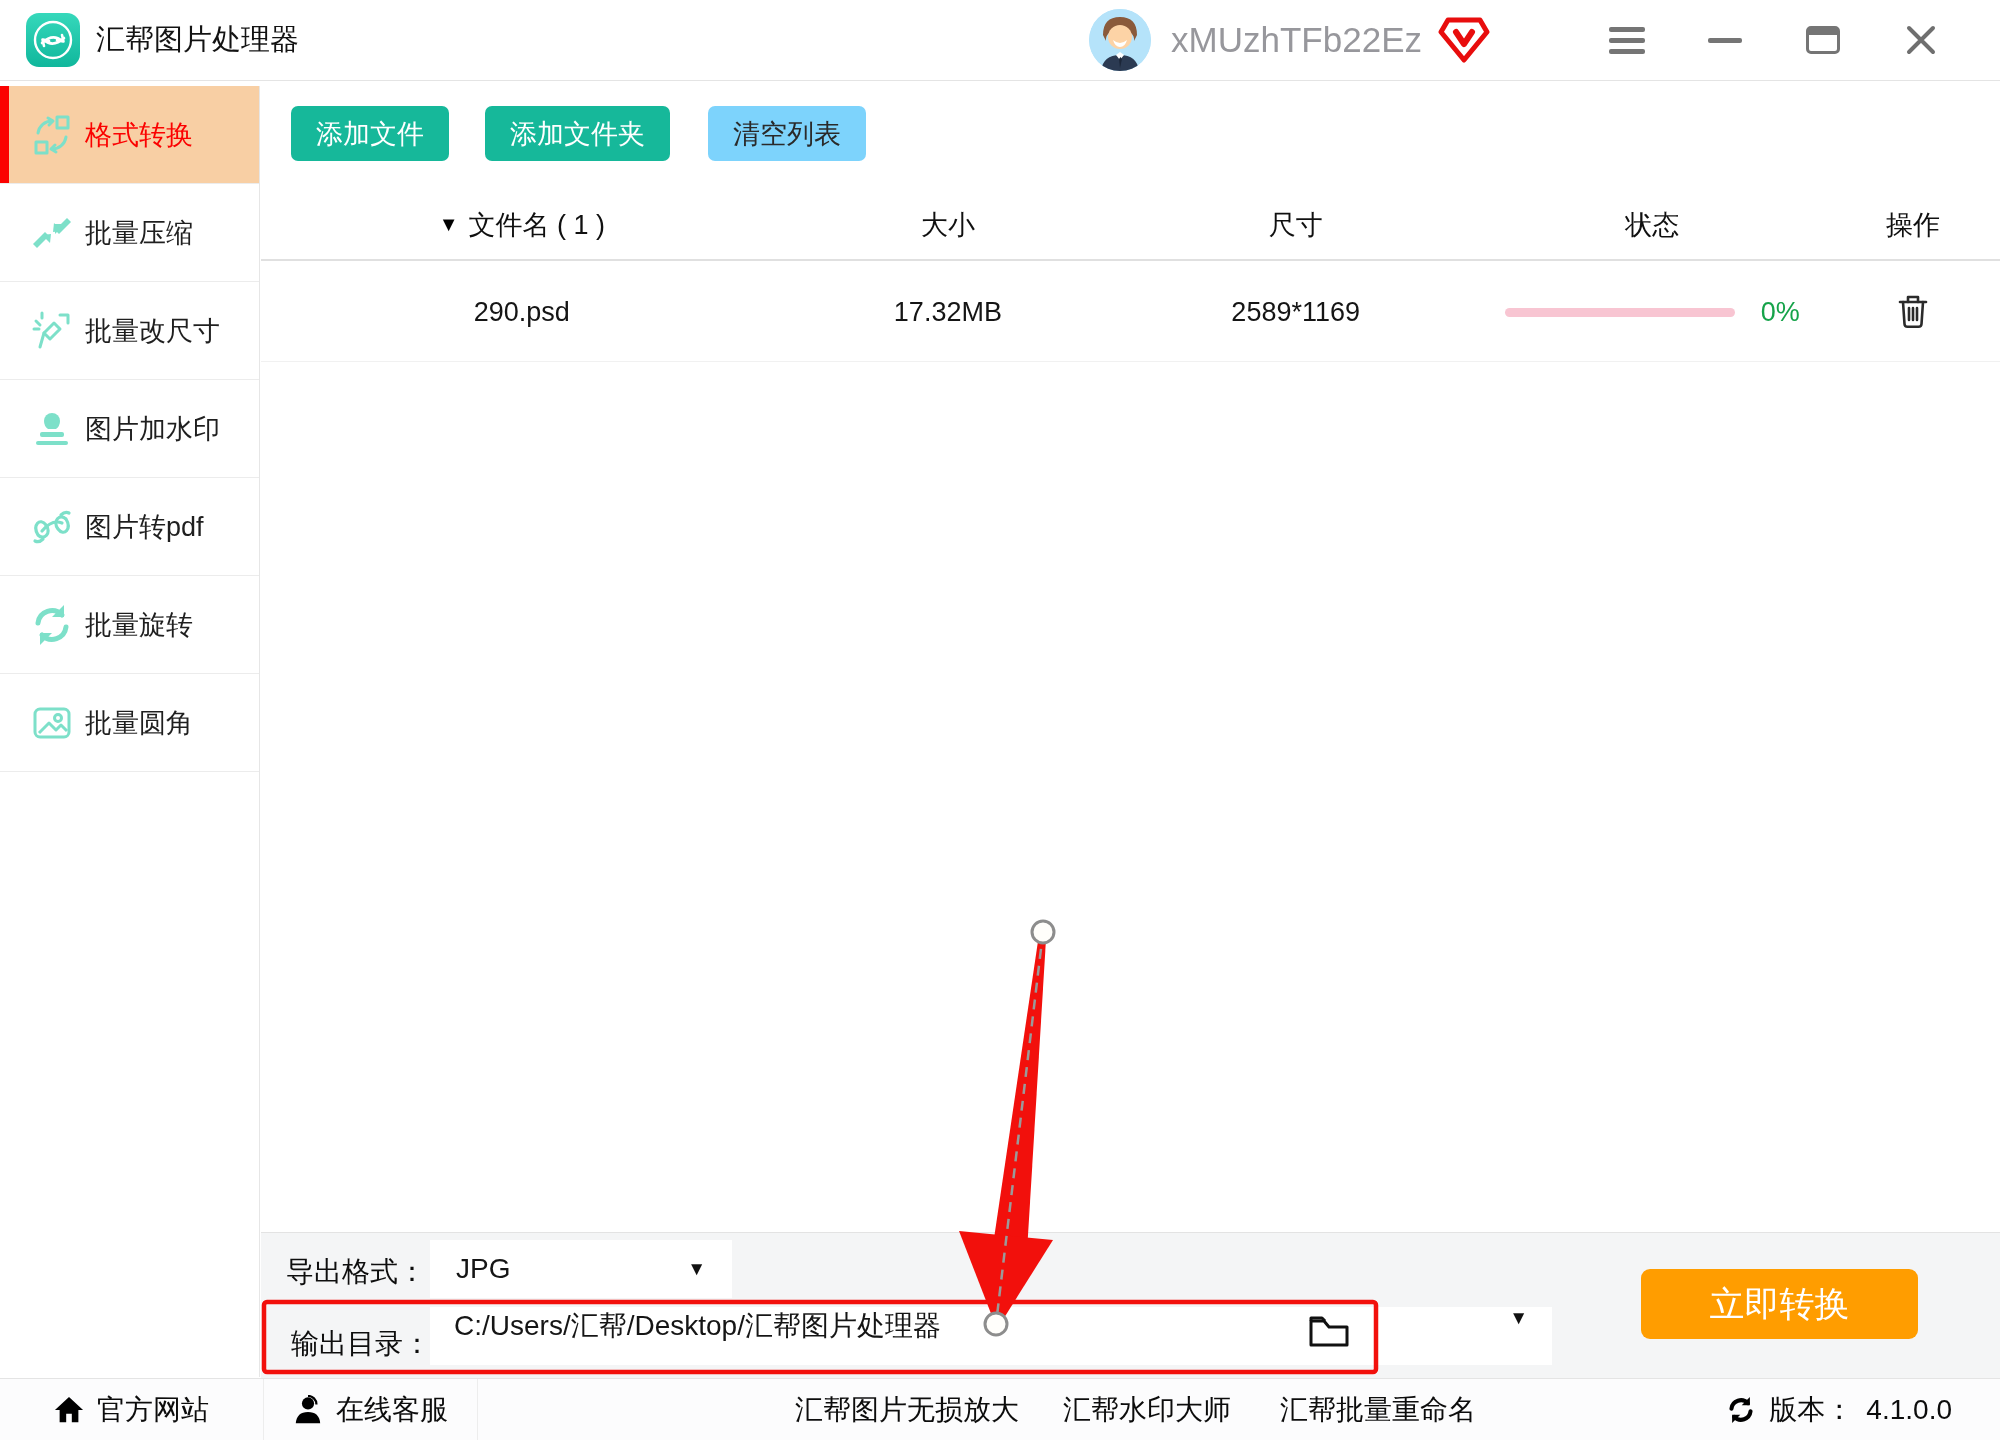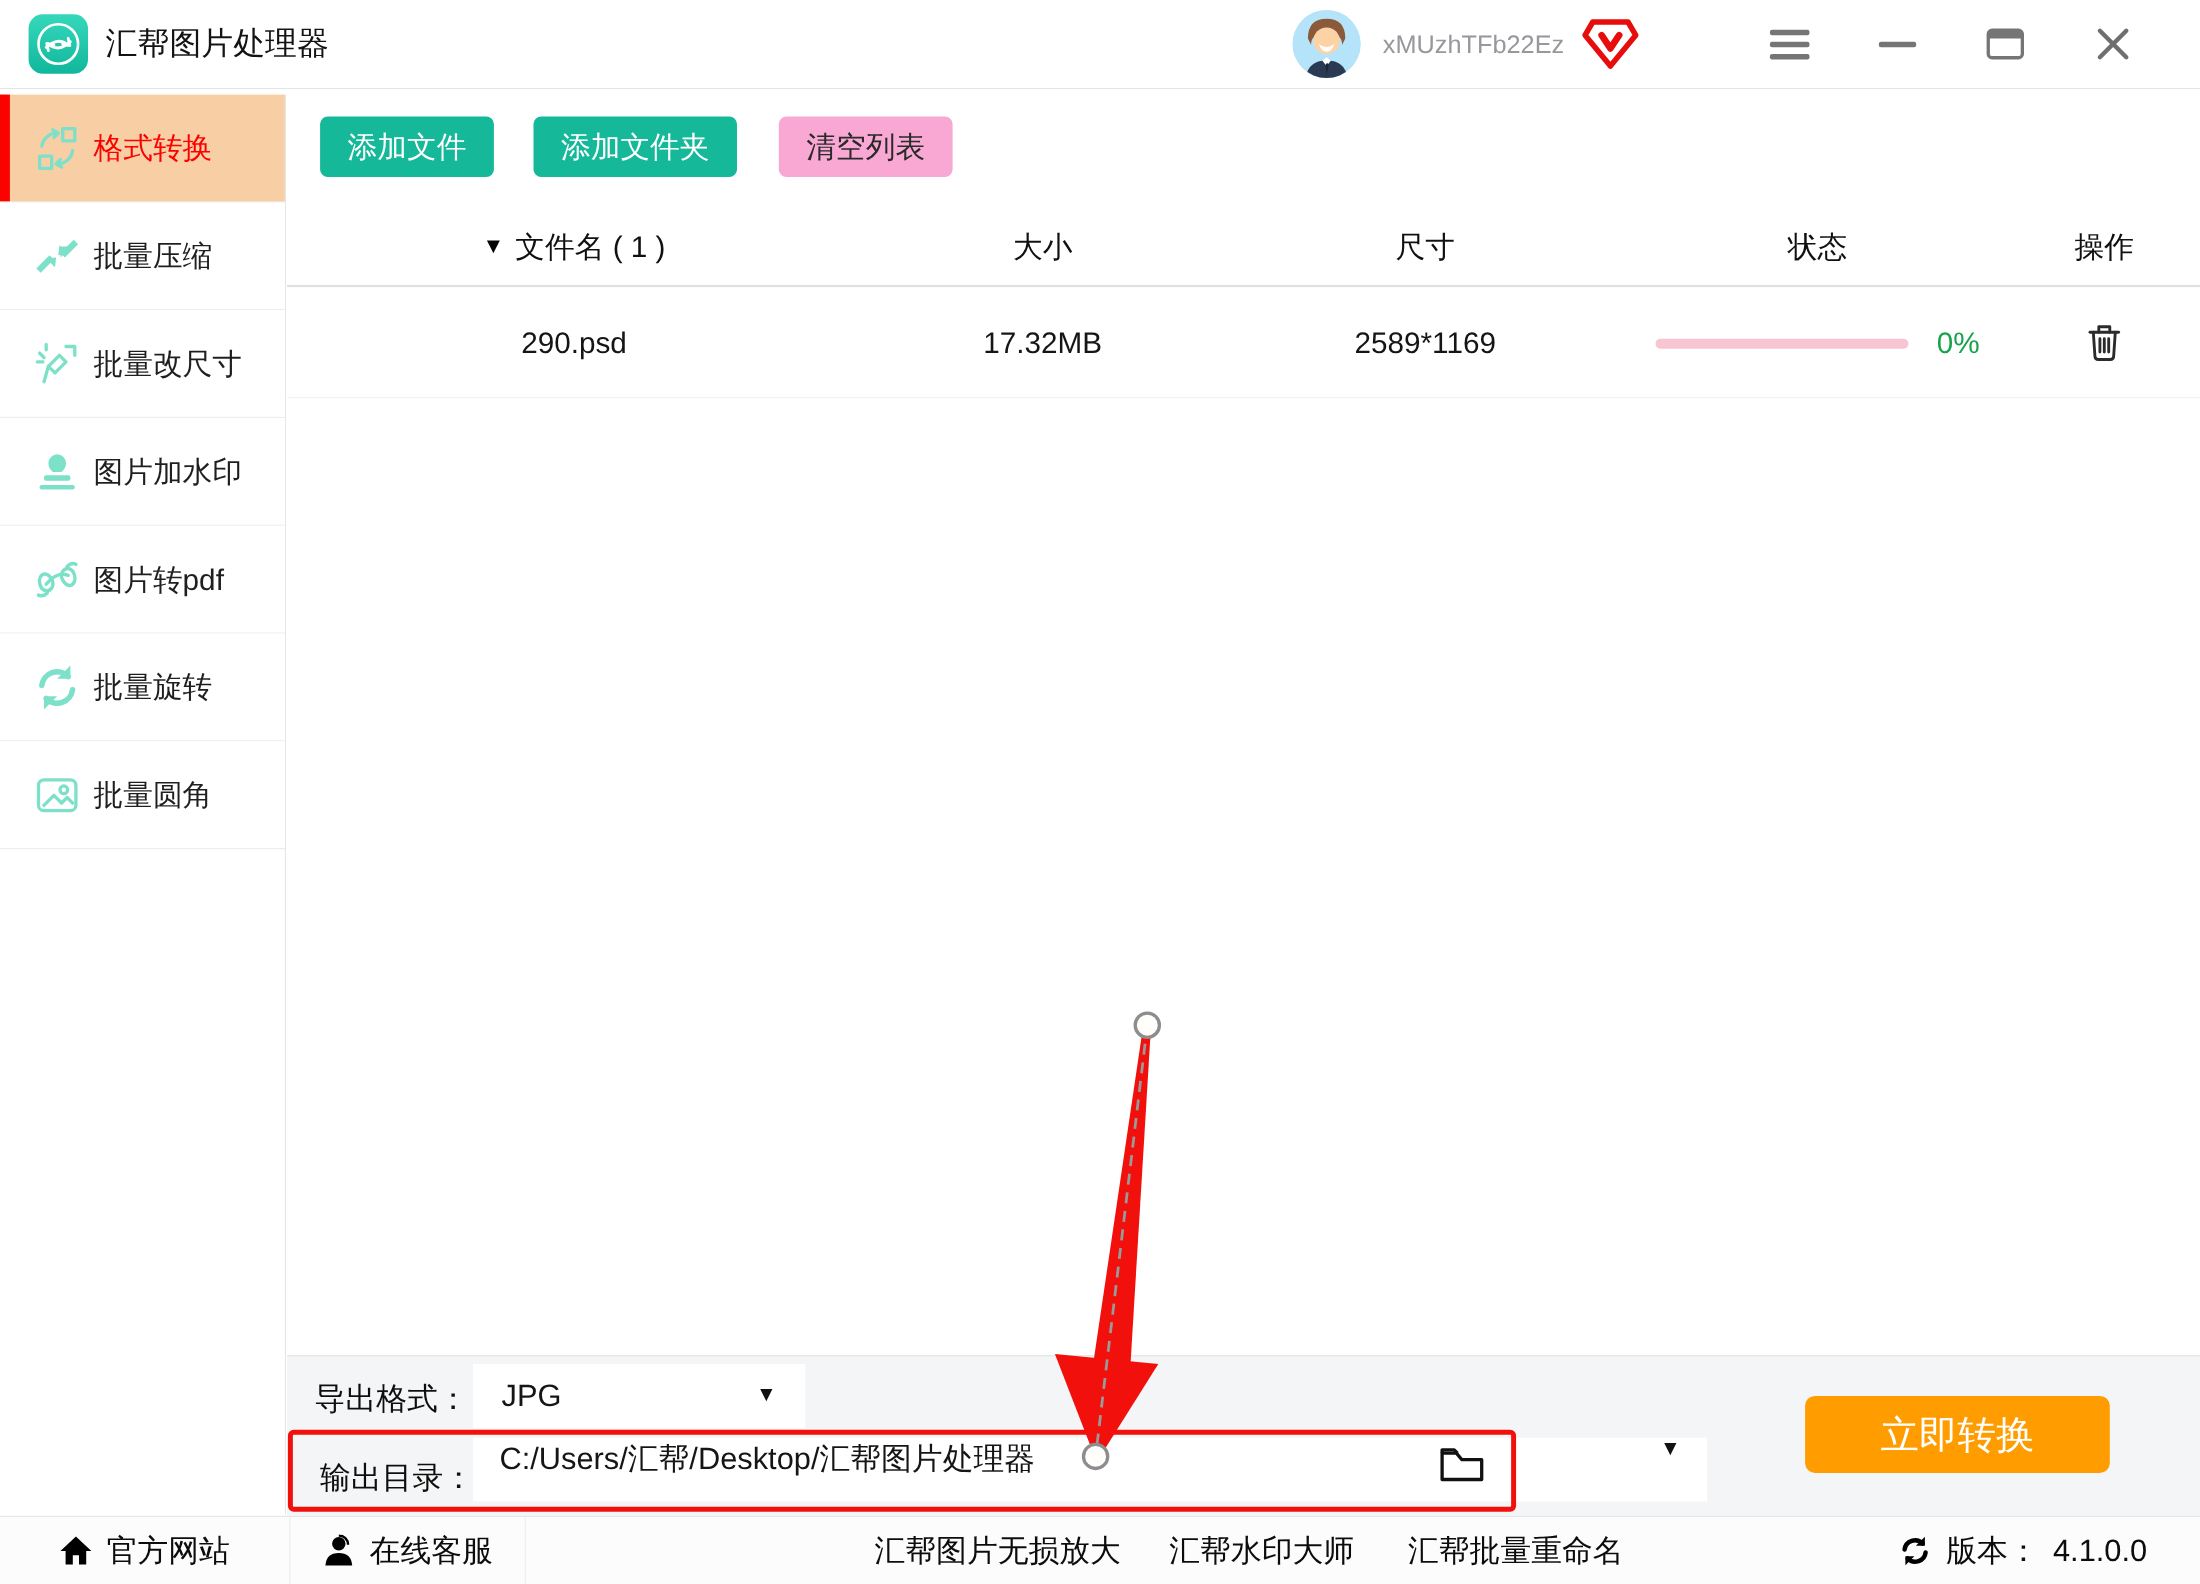--- a/index.html
+++ b/index.html
@@ -12,21 +12,21 @@
 
   
   .titlebar { position:absolute; top:0; left:0; right:0; height:81px; background:#fff;
     border-bottom:1px solid #e4e4e4; display:flex; align-items:center; padding:0 30px 0 26px; }
   .logo { width:54px; height:54px; border-radius:13px; flex:0 0 54px;
     background:linear-gradient(180deg,#36d8bb,#10b79c); display:flex; align-items:center; justify-content:center; }
   .app-title { font-size:29px; color:#131313; margin-left:16px; }
   .tb-spacer { flex:1; }
   .user { display:flex; align-items:center; margin-right:88px; }
   .avatar { width:62px; height:62px; border-radius:50%; overflow:hidden; background:#b5e3fa; flex:0 0 62px; }
-  .username { font-size:23px; color:#97979c; margin-left:20px; }
+  .username { font-size:35px; color:#97979c; margin-left:20px; }
   .vip { margin-left:16px; display:flex; }
   .winctl { display:flex; align-items:center; }
   .wbtn { width:98px; height:60px; display:flex; align-items:center; justify-content:center; cursor:pointer; }
   .hamburger { display:flex; flex-direction:column; gap:6px; }
   .hamburger i { display:block; width:36px; height:5px; background:#757575; border-radius:2px; }
   .min-bar { width:34px; height:5px; background:#757575; border-radius:2px; }
   .max-box { width:34px; height:28px; border:3px solid #757575; border-top-width:9px; border-radius:5px; }
 
   
   .sidebar { position:absolute; top:86px; left:0; width:260px; height:1291px; background:#fff;
@@ -39,21 +39,21 @@
   .side-item.active::before { content:""; position:absolute; left:0; top:0; bottom:0; width:9px; background:#fb0200; }
   .side-item.active .s-label { color:#fb0200; }
 
   
   .main { position:absolute; left:261px; top:86px; width:1739px; height:1146px; background:#fff; }
   .btn { position:absolute; top:20px; height:55px; border:none; border-radius:7px; font-size:27px;
     display:flex; align-items:center; justify-content:center; color:#fff; background:#16b89a;
     padding:0 25px; cursor:pointer; font-family:inherit; white-space:nowrap; }
   .btn.add-file { left:30px;text-align:right; }
   .btn.add-folder { left:224px; }
-  .btn.clear { left:447px; background:#f9a8d4; color:#2a2a2a; }
+  .btn.clear { left:447px; background:#7dd3fc; color:#2a2a2a; }
 
   .grid-cols { display:grid; grid-template-columns:30% 19% 21% 20% 10%; align-items:center; }
   .table-head { position:absolute; top:104px; left:0; right:0; height:71px;
     border-bottom:2px solid #e0e0e0; font-size:27px; color:#101010; }
   .table-head > div, .t-row > div { text-align:center; }
   .th-name { display:flex; align-items:center; justify-content:center; gap:10px; }
   .sort-caret { font-size:20px; color:#000; }
   .t-row { position:absolute; top:177px; left:0; right:0; height:99px; font-size:27px;
     border-bottom:1px solid #f1f1f1; background:#fff; }
   .progress-cell { display:flex; align-items:center; justify-content:center; gap:26px; }

